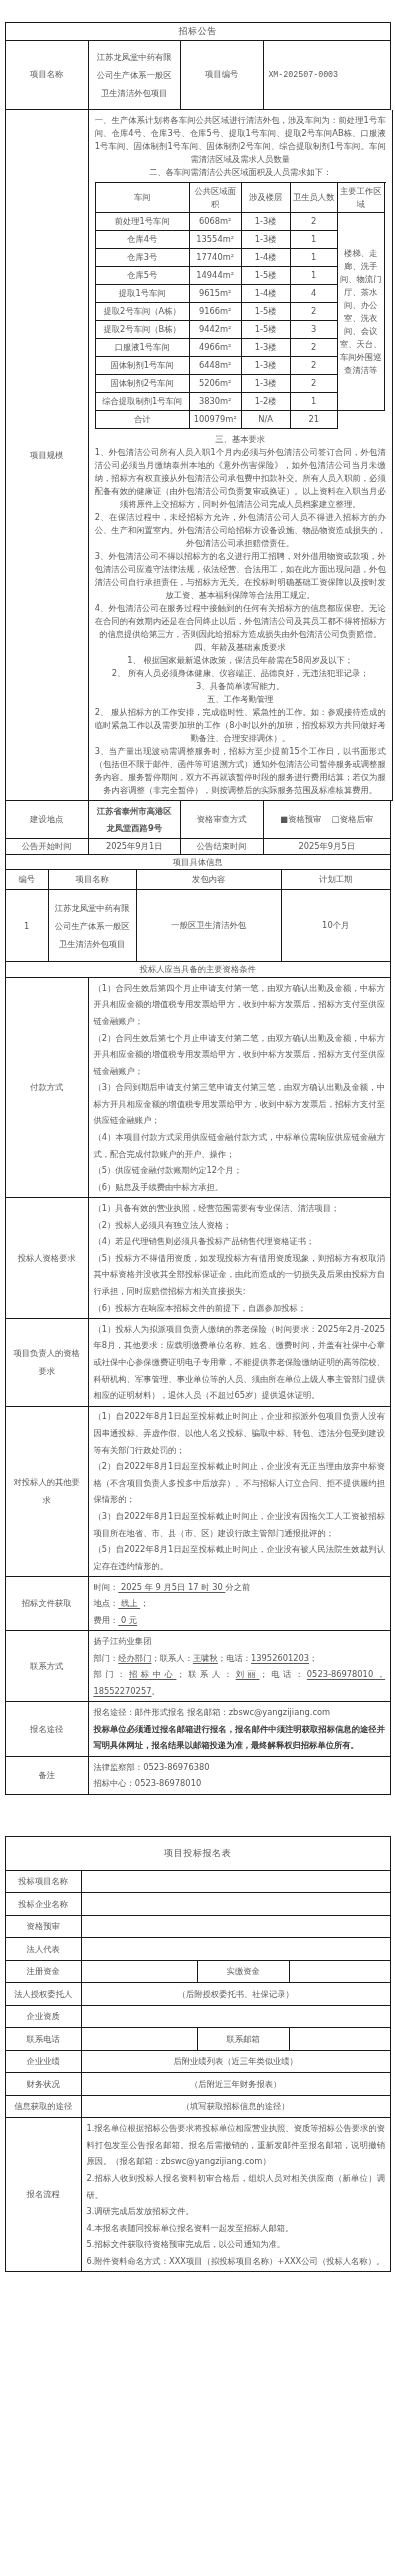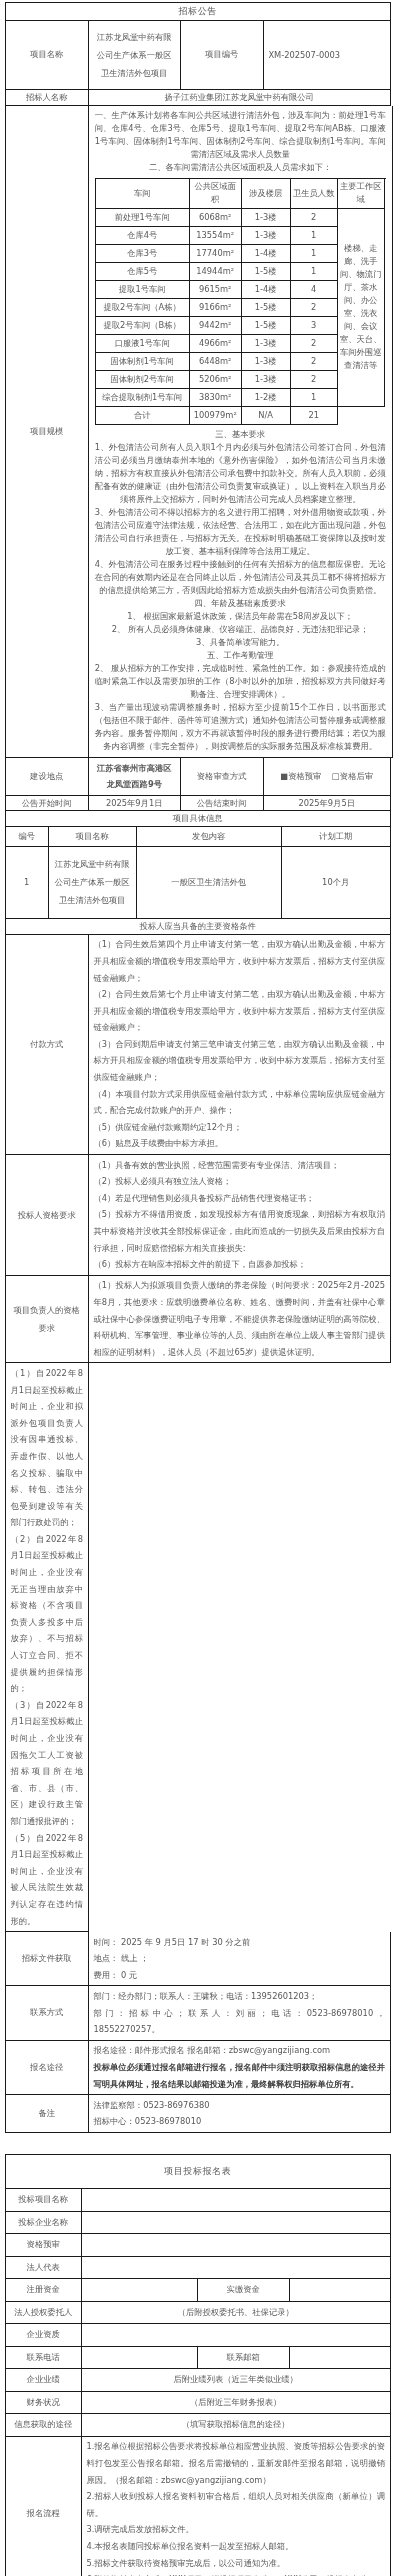--- a/index.html
+++ b/index.html
@@ -1,18 +1,18 @@
 <!DOCTYPE html>
 <html style="font-size:9.5px"><head>
 <meta charset="utf-8">
 <style>
   html,body{margin:0;padding:0;background:#fff;}
   body{width:396px;font-family:"DejaVu Sans","Liberation Sans",sans-serif;color:#595959;font-size:8.3px;}
   .page{padding:2.4px 4.7px 12px 4.7px;}
-  .tbl{border-top:0.6px solid #1a1a1a;border-left:0.6px solid #1a1a1a;width:386px;box-sizing:border-box;}
+  .tbl{border-top:0.6px solid #1a1a1a;border-left:0.6px solid #1a1a1a;width:386px;box-sizing:border-box;margin-top:20px;}
   .row{display:grid;box-sizing:border-box;}
   .c{border-right:0.6px solid #1a1a1a;border-bottom:0.6px solid #1a1a1a;box-sizing:border-box;
      padding:1.8px 4.7px;display:flex;flex-direction:column;justify-content:center;}
   .lab{align-items:center;text-align:center;justify-content:center;}
   .ctr{align-items:center;text-align:center;justify-content:center;}
   .vtop{justify-content:flex-start;}
   
   .r-title{grid-template-columns:1fr;}
   .r-4a{grid-template-columns:83px 92px 83px 1fr;}
   .r-2{grid-template-columns:83px 1fr;}
@@ -37,46 +37,42 @@
   .scale-cell p.hd{text-align:left;text-align-last:center;}
   
   .wt{border-top:0.6px solid #1a1a1a;border-left:0.6px solid #1a1a1a;width:290px;margin:3.6px auto 3.6px auto;
       display:grid;grid-template-columns:94px 52px 49px 47px 47px;grid-auto-rows:minmax(18px,auto);}
   .wc{border-right:0.6px solid #1a1a1a;border-bottom:0.6px solid #1a1a1a;display:flex;align-items:center;
       justify-content:center;text-align:center;padding:1.2px 1.8px;line-height:13px;box-sizing:border-box;}
   .wc.hd{min-height:30px;}
   .mc{grid-column:5;grid-row:2/span 11;}
   
   .txt p{margin:0;line-height:16.6px;text-align:justify;text-align-last:left;}
-  .u{text-underline-offset:1.8px;}
+  .u{text-decoration:underline;text-underline-offset:1.8px;}
   .gap{height:21.3px;}
   .empty-cell{min-height:12px;}
 </style>
 </head>
 <body>
 
 <div class="page">
 
   <div class="tbl">
 
     <div class="row r-title h-title">
       <div class="c ctr title-cell">招标公告</div>
     </div>
 
     <div class="row r-4a h-name">
       <div class="c lab">项目名称</div>
       <div class="c ctr" style="line-height:18px;">江苏龙凤堂中药有限公司生产体系一般区卫生清洁外包项目</div>
       <div class="c lab">项目编号</div>
-      <div class="c" style="align-items:flex-start;">XM-202507-0003</div>
-    </div>
-
-    <div class="row r-2 h-30">
-      <div class="c lab">招标人名称</div>
-      <div class="c ctr">扬子江药业集团江苏龙凤堂中药有限公司</div>
-    </div>
+      <div class="c" style="align-items:flex-start;font-family:Liberation Mono, monospace;">XM-202507-0003</div>
+    </div>
+
 
     <div class="row r-2">
       <div class="c lab">项目规模</div>
       <div class="c scale-cell">
         <p>一、生产体系计划将各车间公共区域进行清洁外包，涉及车间为：前处理1号车间、仓库4号、仓库3号、仓库5号、提取1号车间、提取2号车间AB栋、口服液1号车间、固体制剂1号车间、固体制剂2号车间、综合提取制剂1号车间。车间需清洁区域及需求人员数量</p>
         <p class="hd">二、各车间需清洁公共区域面积及人员需求如下：</p>
 
         <div class="wt">
           <div class="wc hd">车间</div>
           <div class="wc hd">公共区域面积</div>
@@ -141,20 +137,21 @@
           <div class="wc">1</div>
 
           <div class="wc">合计</div>
           <div class="wc">100979m²</div>
           <div class="wc">N/A</div>
           <div class="wc">21</div>
         </div>
 
         <p class="hd">三、基本要求</p>
         <p>1、外包清洁公司所有人员入职1个月内必须与外包清洁公司签订合同，外包清洁公司必须当月缴纳泰州本地的《意外伤害保险》，如外包清洁公司当月未缴纳，招标方有权直接从外包清洁公司承包费中扣款补交。所有人员入职前，必须配备有效的健康证（由外包清洁公司负责复审或换证）。以上资料在入职当月必须将原件上交招标方，同时外包清洁公司完成人员档案建立整理。</p>
+        <p>2、在保洁过程中，未经招标方允许，外包清洁公司人员不得进入招标方的办公、生产和闲置室内。外包清洁公司给招标方设备设施、物品物资造成损失的，外包清洁公司承担赔偿责任。</p>
         <p>3、外包清洁公司不得以招标方的名义进行用工招聘，对外借用物资或款项，外包清洁公司应遵守法律法规，依法经营、合法用工，如在此方面出现问题，外包清洁公司自行承担责任，与招标方无关。在投标时明确基础工资保障以及按时发放工资、基本福利保障等合法用工规定。</p>
         <p>4、外包清洁公司在服务过程中接触到的任何有关招标方的信息都应保密。无论在合同的有效期内还是在合同终止以后，外包清洁公司及其员工都不得将招标方的信息提供给第三方，否则因此给招标方造成损失由外包清洁公司负责赔偿。</p>
         <p class="hd">四、年龄及基础素质要求</p>
         <p class="hd">1、 根据国家最新退休政策，保洁员年龄需在58周岁及以下；</p>
         <p class="hd">2、 所有人员必须身体健康、仪容端正、品德良好，无违法犯罪记录；</p>
         <p class="hd">3、具备简单读写能力。</p>
         <p class="hd">五、工作考勤管理</p>
         <p>2、 服从招标方的工作安排，完成临时性、紧急性的工作。如：参观接待造成的临时紧急工作以及需要加班的工作（8小时以外的加班，招投标双方共同做好考勤备注、合理安排调休）。</p>
         <p>3、当产量出现波动需调整服务时，招标方至少提前15个工作日，以书面形式（包括但不限于邮件、函件等可追溯方式）通知外包清洁公司暂停服务或调整服务内容。服务暂停期间，双方不再就该暂停时段的服务进行费用结算；若仅为服务内容调整（非完全暂停），则按调整后的实际服务范围及标准核算费用。</p>
       </div>
@@ -223,40 +220,42 @@
     </div>
 
     <div class="row r-2">
       <div class="c lab" style="line-height:18px;">项目负责人的资格要求</div>
       <div class="c vtop txt">
         <p>（1）投标人为拟派项目负责人缴纳的养老保险（时间要求：2025年2月-2025 年8月，其他要求：应载明缴费单位名称、姓名、缴费时间，并盖有社保中心章或社保中心参保缴费证明电子专用章，不能提供养老保险缴纳证明的高等院校、科研机构、军事管理、事业单位等的人员、须由所在单位上级人事主管部门提供相应的证明材料），退休人员（不超过65岁）提供退休证明。</p>
       </div>
     </div>
 
     <div class="row r-2">
+      <div class="c lab" style="line-height:18px;">对投标人的其他要求</div>
       <div class="c vtop txt">
         <p>（1）自2022年8月1日起至投标截止时间止，企业和拟派外包项目负责人没有因串通投标、弄虚作假、以他人名义投标、骗取中标、转包、违法分包受到建设等有关部门行政处罚的；</p>
         <p>（2）自2022年8月1日起至投标截止时间止，企业没有无正当理由放弃中标资格（不含项目负责人多投多中后放弃）、不与招标人订立合同、拒不提供履约担保情形的；</p>
         <p>（3）自2022年8月1日起至投标截止时间止，企业没有因拖欠工人工资被招标项目所在地省、市、县（市、区）建设行政主管部门通报批评的；</p>
         <p>（5）自2022年8月1日起至投标截止时间止，企业没有被人民法院生效裁判认定存在违约情形的。</p>
       </div>
     </div>
 
     <div class="row r-2">
       <div class="c lab">招标文件获取</div>
       <div class="c vtop txt">
         <p><span>时间：</span><span class="u">  2025 年  9 月5日  17 时  30 </span><span>分之前</span></p>
         <p><span>地点：</span><span class="u">  线上  </span><span>；</span></p>
         <p><span>费用：</span><span class="u">  0 元</span></p>
       </div>
     </div>
 
     <div class="row r-2">
       <div class="c lab">联系方式</div>
       <div class="c vtop txt">
+        <p>扬子江药业集团</p>
         <p><span>部门：</span><span class="u">经办部门</span><span>；联系人：</span><span class="u">王啸秋</span><span>；电话：</span><span class="u">13952601203</span><span>；</span></p>
         <p><span>部门：</span><span class="u">招标中心</span><span>；联系人：</span><span class="u">刘丽</span><span>；电话：</span><span class="u">0523-86978010， 18552270257</span><span>。</span></p>
       </div>
     </div>
 
     <div class="row r-2">
       <div class="c lab">报名途径</div>
       <div class="c vtop txt">
         <p>报名途径：邮件形式报名 报名邮箱：zbswc@yangzijiang.com</p>
         <p style="font-weight:bold;color:#404040;">投标单位必须通过报名邮箱进行报名，报名邮件中须注明获取招标信息的途径并写明具体网址，报名结果以邮箱投递为准，最终解释权归招标单位所有。</p>

